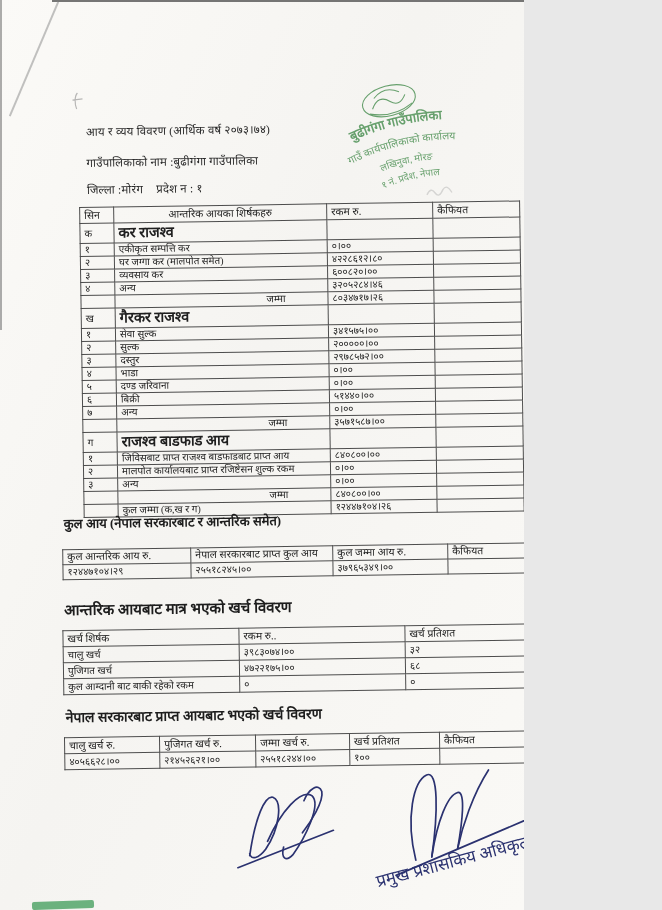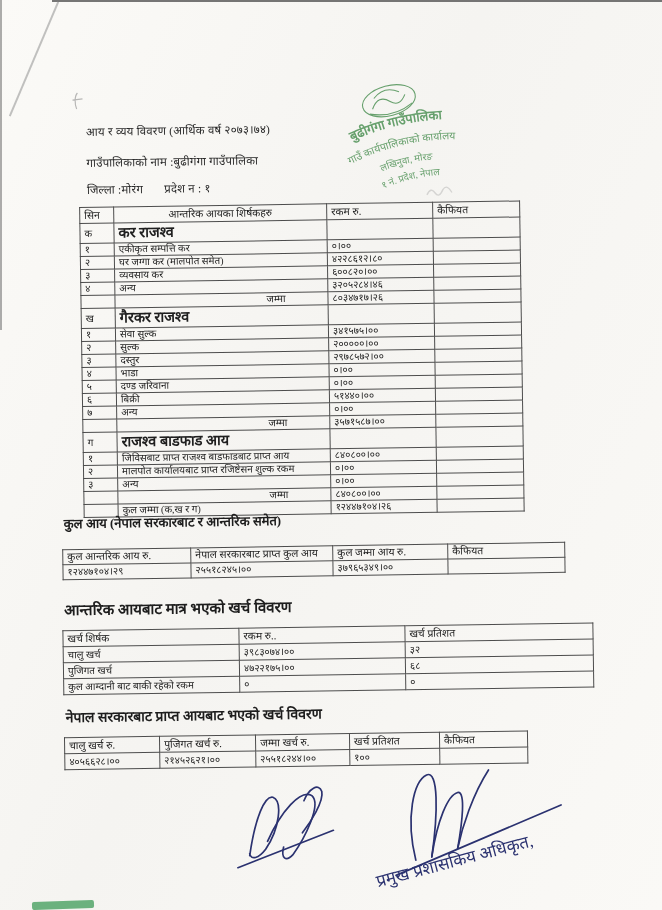--- a/index.html
+++ b/index.html
@@ -1,33 +1,33 @@
 <!DOCTYPE html>
 <html><head>
 <meta charset="utf-8">
 <style>
   html,body{margin:0;padding:0;background:#e8e8e8;}
-  .page{position:relative;width:662px;height:910px;overflow:hidden;
+  .page{position:relative;width:524px;height:910px;overflow:hidden;
         background:linear-gradient(115deg,#fbfaf7 0%,#f5f4f1 45%,#faf9f6 100%);
         font-family:"Liberation Serif","DejaVu Serif",serif;color:#222;}
   .content{position:absolute;left:0;top:0;width:662px;height:910px;
            transform:rotate(-0.85deg);transform-origin:80px 200px;}
   
   .edge-top{position:absolute;top:0;left:52px;right:0;height:2px;background:#4a4a4a;opacity:.75;}
   .edge-left{position:absolute;top:0;left:0;width:2px;height:330px;background:#6b6b6b;opacity:.55;}
   .fold-line{position:absolute;left:33px;top:-3px;width:2px;height:124px;background:#9a9a9a;
              opacity:.6;transform:rotate(23deg);}
   .green-mark{position:absolute;left:32px;top:901px;width:62px;height:8px;background:#3c9b57;
               opacity:.75;transform:rotate(-2deg);border-radius:2px;}
   
   .hline{position:absolute;font-size:11.5px;color:#2a2a2a;letter-spacing:.2px;white-space:nowrap;}
   .h1{left:87px;top:124px;}
   .h2{left:87px;top:155px;}
   .h3{left:87px;top:182px;}
-  .h3 .prov{margin-left:18px;}
+  .h3 .prov{margin-left:10px;}
   
   .stamp{position:absolute;left:295px;top:82px;opacity:.85;transform:rotate(-14deg);}
   
   table{position:absolute;border-collapse:collapse;table-layout:fixed;background:transparent;}
   td{border:1px solid #4d4d4d;padding:0 4px;color:#1f1f1f;overflow:hidden;white-space:nowrap;
      font-size:10px;height:12px;line-height:12px;vertical-align:middle;}
   .t1{left:79px;top:207px;width:440px;}
   .t1 tr.hrow td{font-size:10.5px;height:15px;line-height:13px;}
   .t1 td.cth{text-align:center;}
   .t1 tr.sec td{height:19px;}

